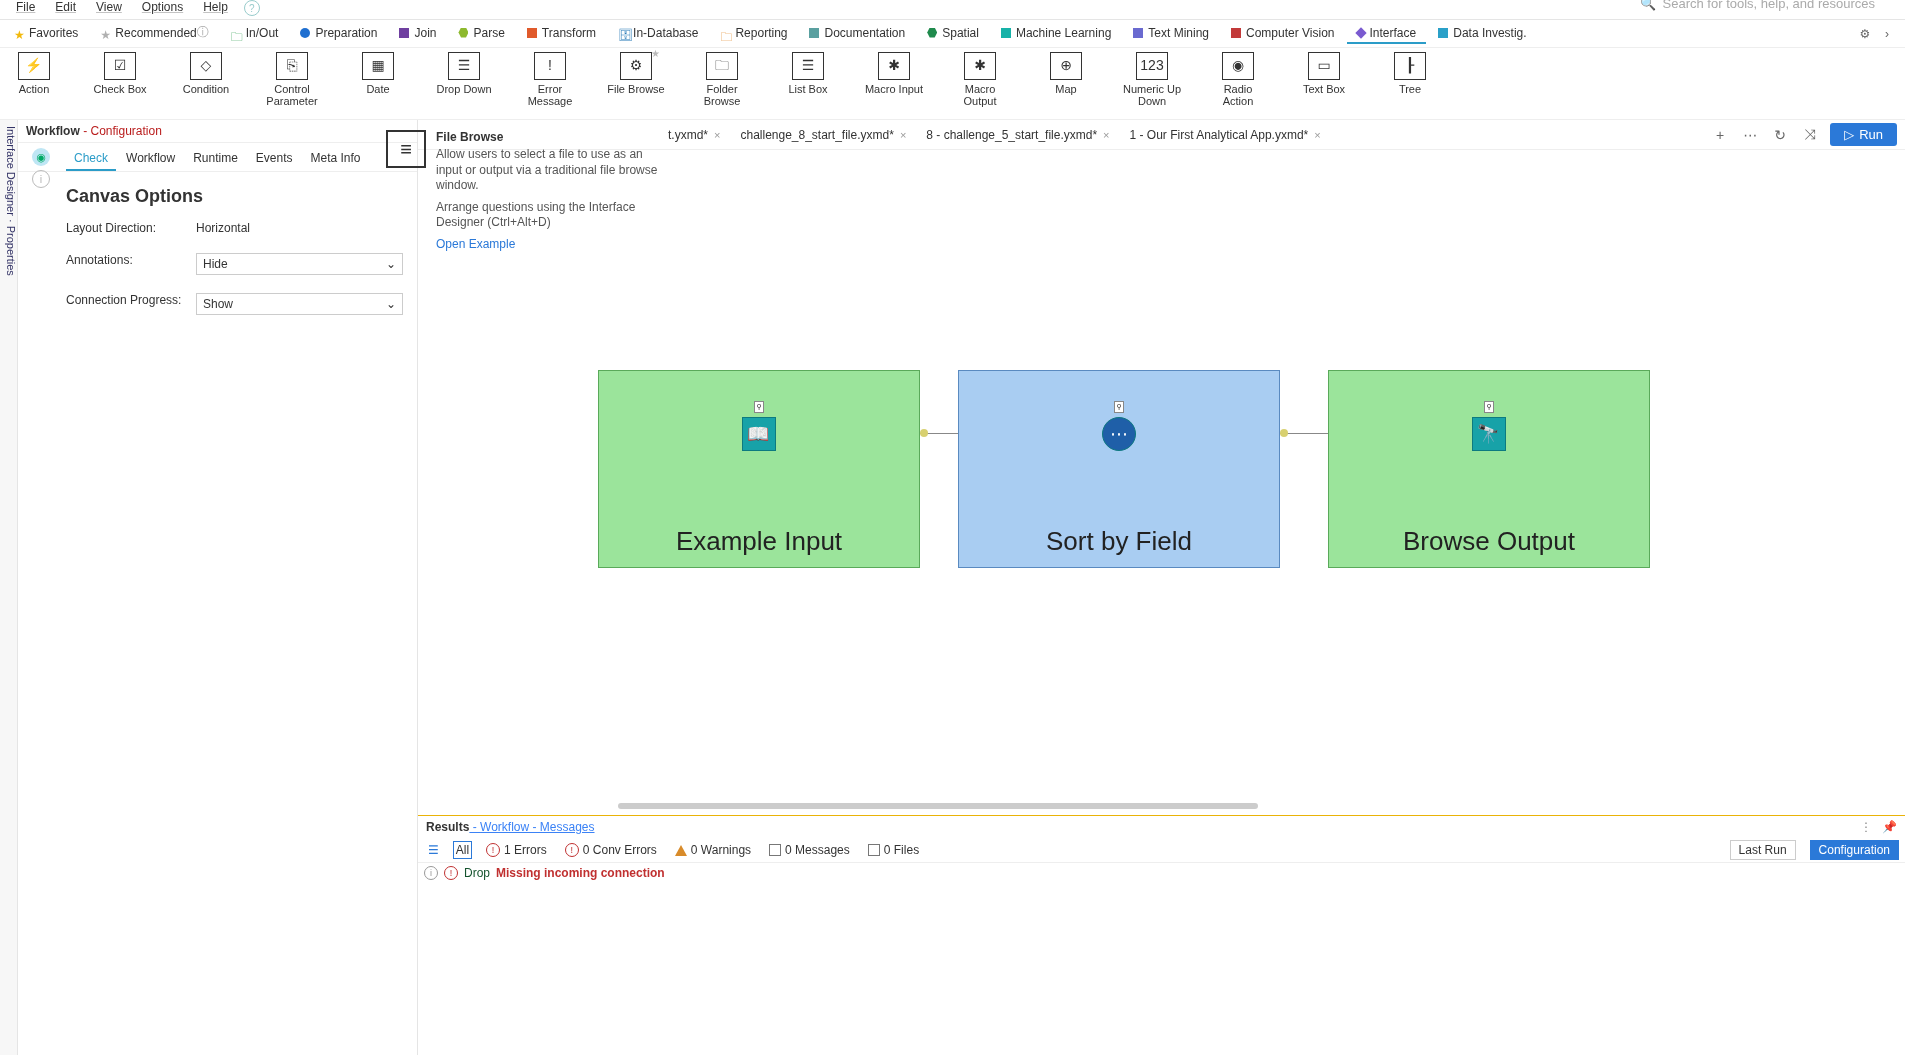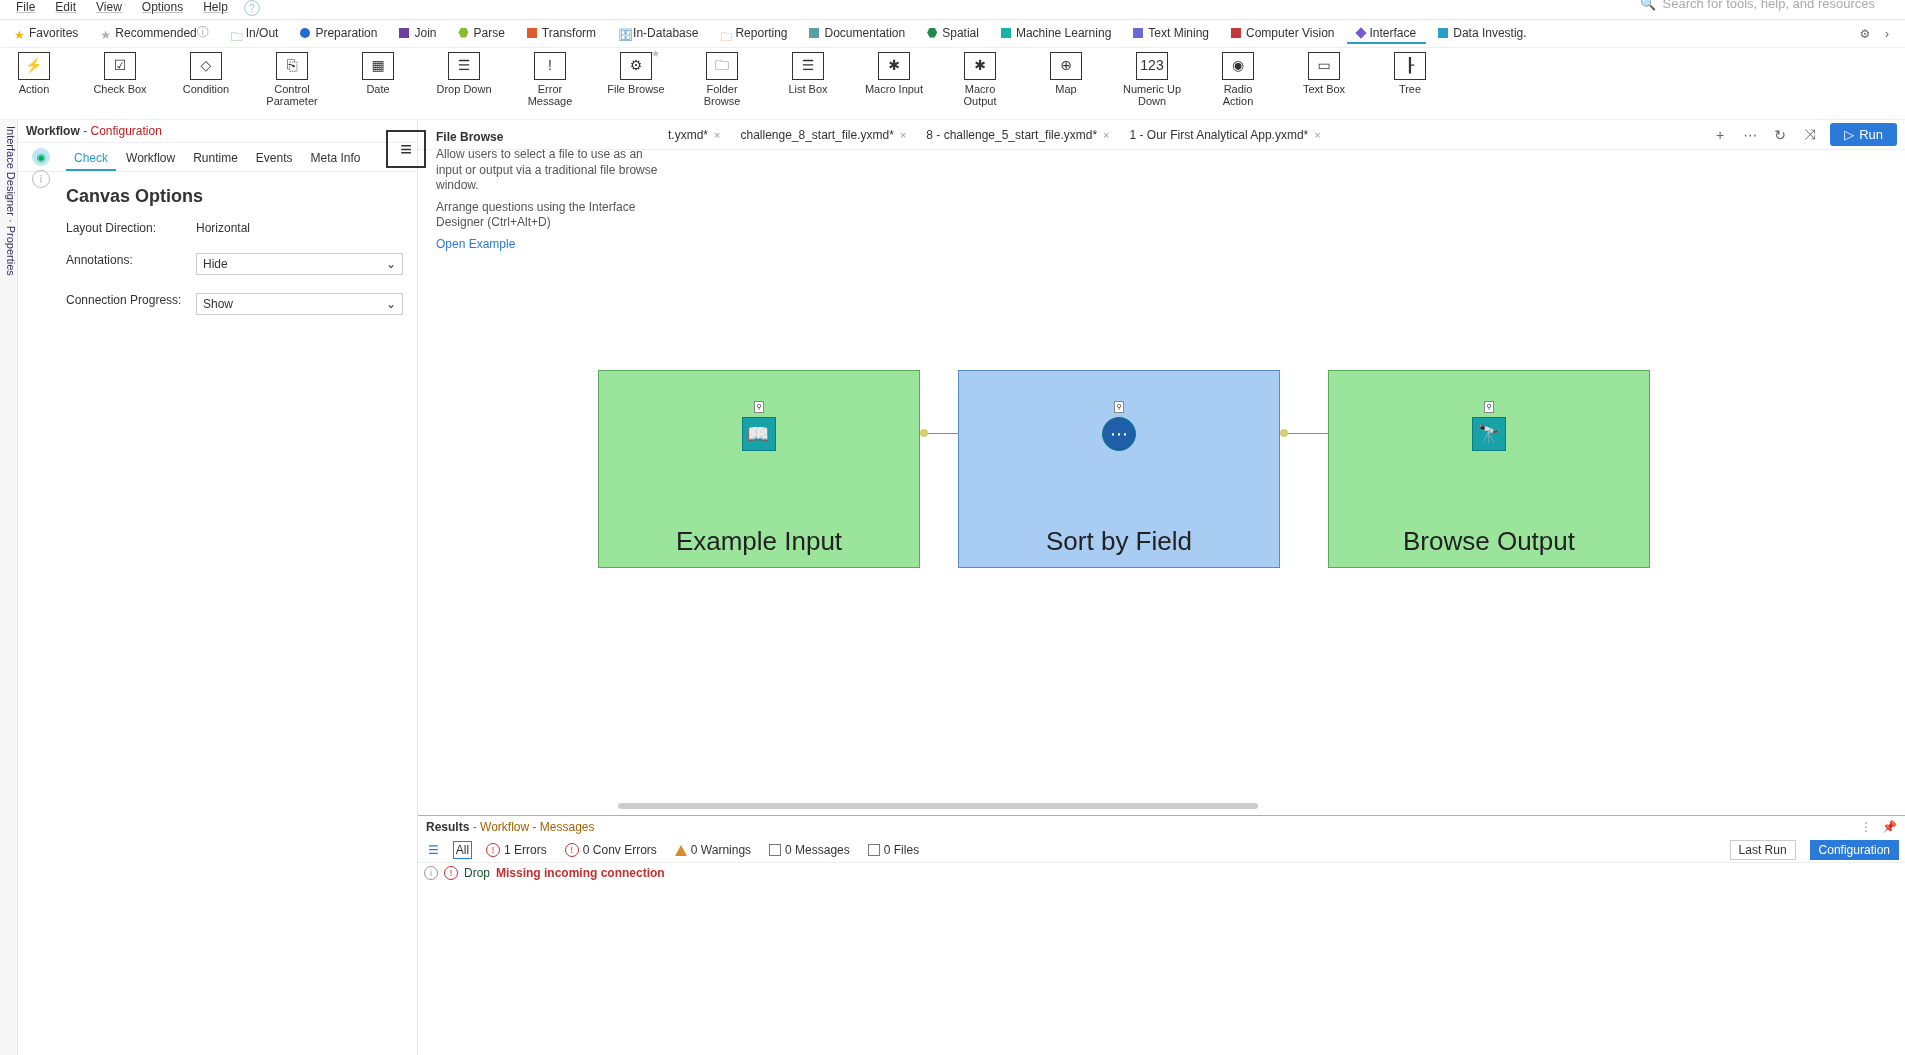--- a/index.html
+++ b/index.html
@@ -96,21 +96,21 @@
 .canvas .node3 { left: 900px; }
 .canvas .wire { top: 392px; }
 .canvas .wire1 { left: 348px; width: 352px; }
 .canvas .wire2 { left: 714px; width: 360px; }
 .canvas .conn-dot { top: 388px; }
 
 
 .results { height: 240px; border-top: 1px solid #eab308; display: flex; flex-direction: column; }
 .results .rhead { display: flex; align-items: center; padding: 4px 8px; font-size: 12px; }
 .results .rhead b { font-weight: 600; }
-.results .rhead .sub { color: #a16207; }
+.results .rhead .sub { color: #3b82f6; text-decoration: underline; }
 .results .rhead .rend { margin-left: auto; display: flex; gap: 10px; color: #888; }
 .results .filterrow { display: flex; align-items: center; padding: 2px 6px; gap: 10px; border-bottom: 1px solid #eee; font-size: 12px; }
 .results .fbtn { display: flex; align-items: center; gap: 4px; padding: 2px 4px; cursor: pointer; }
 .results .fbtn.box { border: 1px solid #2b79d8; padding: 1px 2px; }
 .results .rend2 { margin-left: auto; display: flex; gap: 14px; }
 .results .rend2 .seg { border: 1px solid #ccc; padding: 2px 8px; font-size: 12px; cursor: pointer; }
 .results .rend2 .seg.active { background: #2b79d8; color: #fff; border-color: #2b79d8; }
 .results .msglist { flex: 1; overflow: auto; padding: 2px 6px; font-size: 12px; }
 .results .msgrow { display: flex; align-items: center; gap: 6px; padding: 1px 0; }
 .results .msgrow .link { color: #14532d; }

